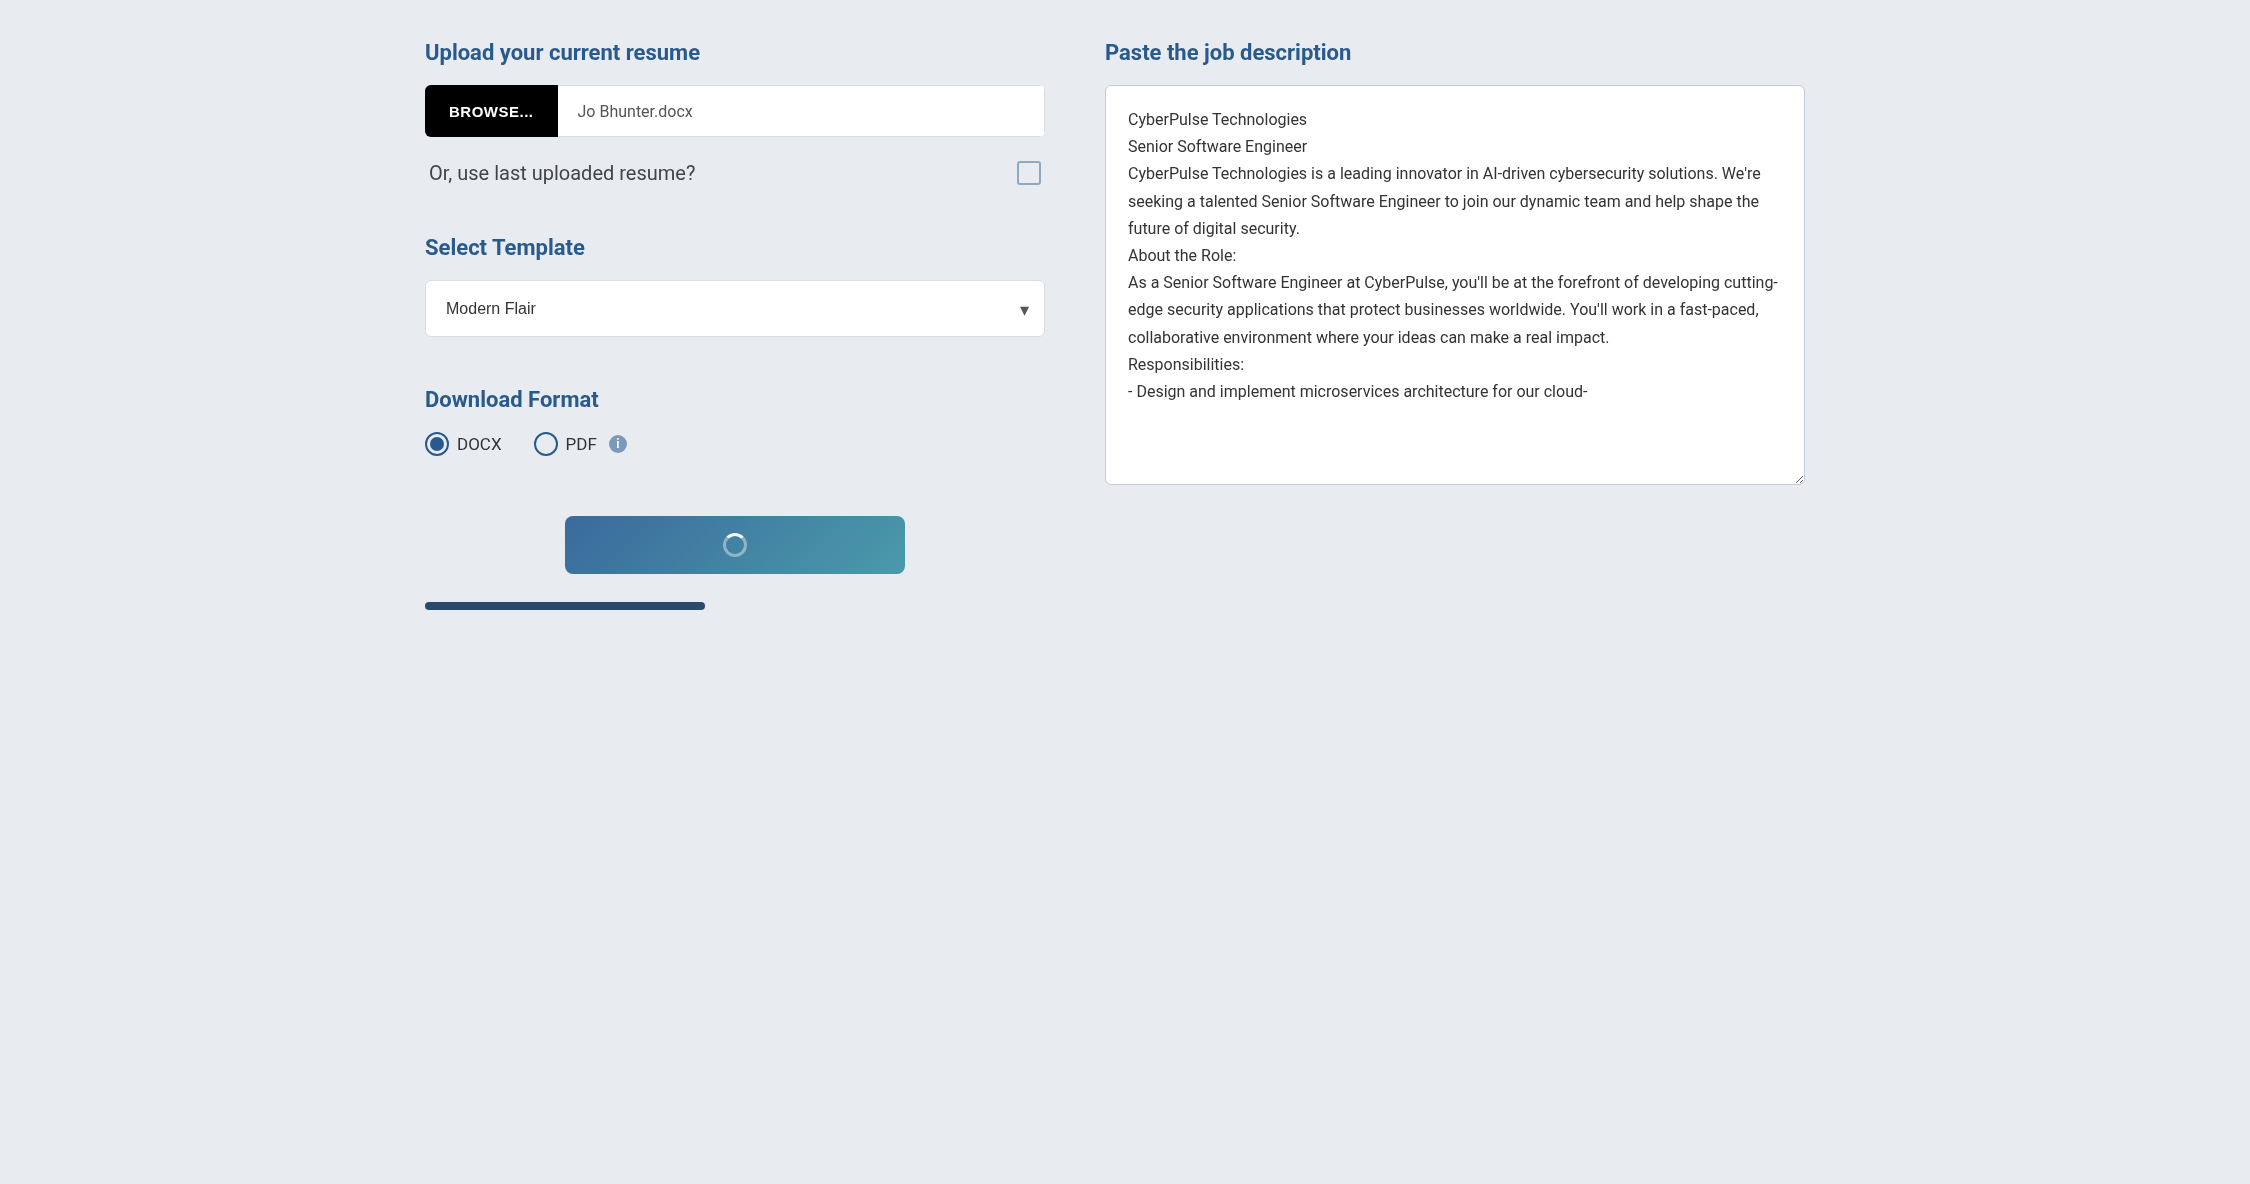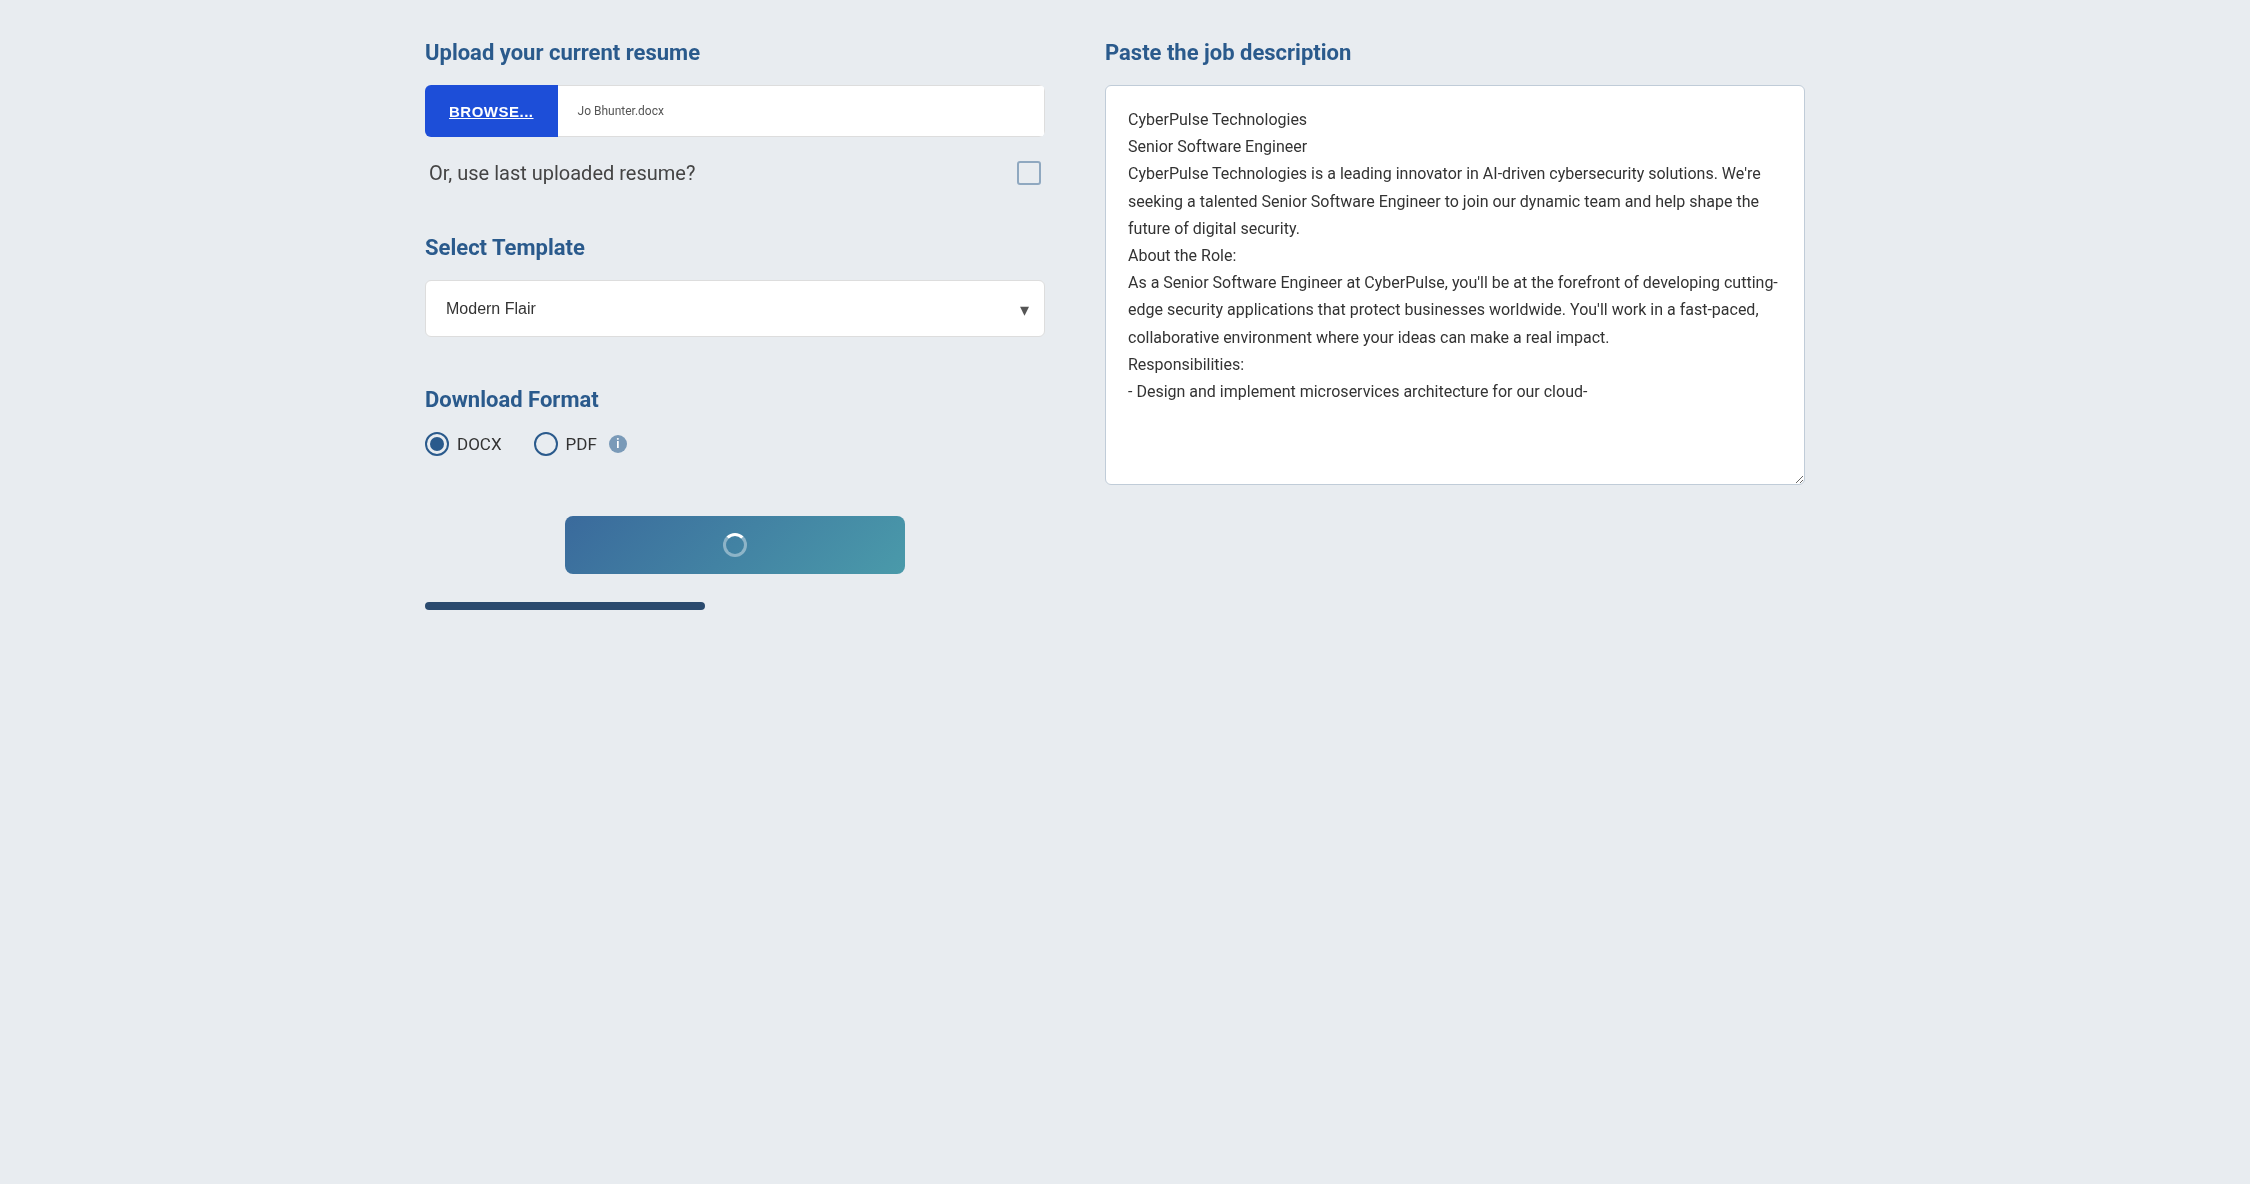--- a/index.html
+++ b/index.html
@@ -43,41 +43,40 @@
     .upload-row {
       display: flex;
       align-items: stretch;
       border-radius: 6px;
       overflow: hidden;
       margin-bottom: 24px;
       height: 52px;
     }
 
     .browse-button {
-      background-color: #1d4ed8;
+      background-color: #000000;
       color: white;
       font-weight: 700;
       font-size: 15px;
       padding: 0 24px;
       border: none;
       cursor: pointer;
       letter-spacing: 0.5px;
       white-space: nowrap;
       display: flex;
       align-items: center;
-      text-decoration: underline;
     }
 
     .file-name-display {
       background-color: white;
       flex: 1;
       padding: 0 20px;
       display: flex;
       align-items: center;
-      font-size: 12px;
+      font-size: 16px;
       color: #555;
       border: 1px solid #ddd;
       border-left: none;
     }
 
     
     .last-uploaded-row {
       display: flex;
       align-items: center;
       justify-content: space-between;

